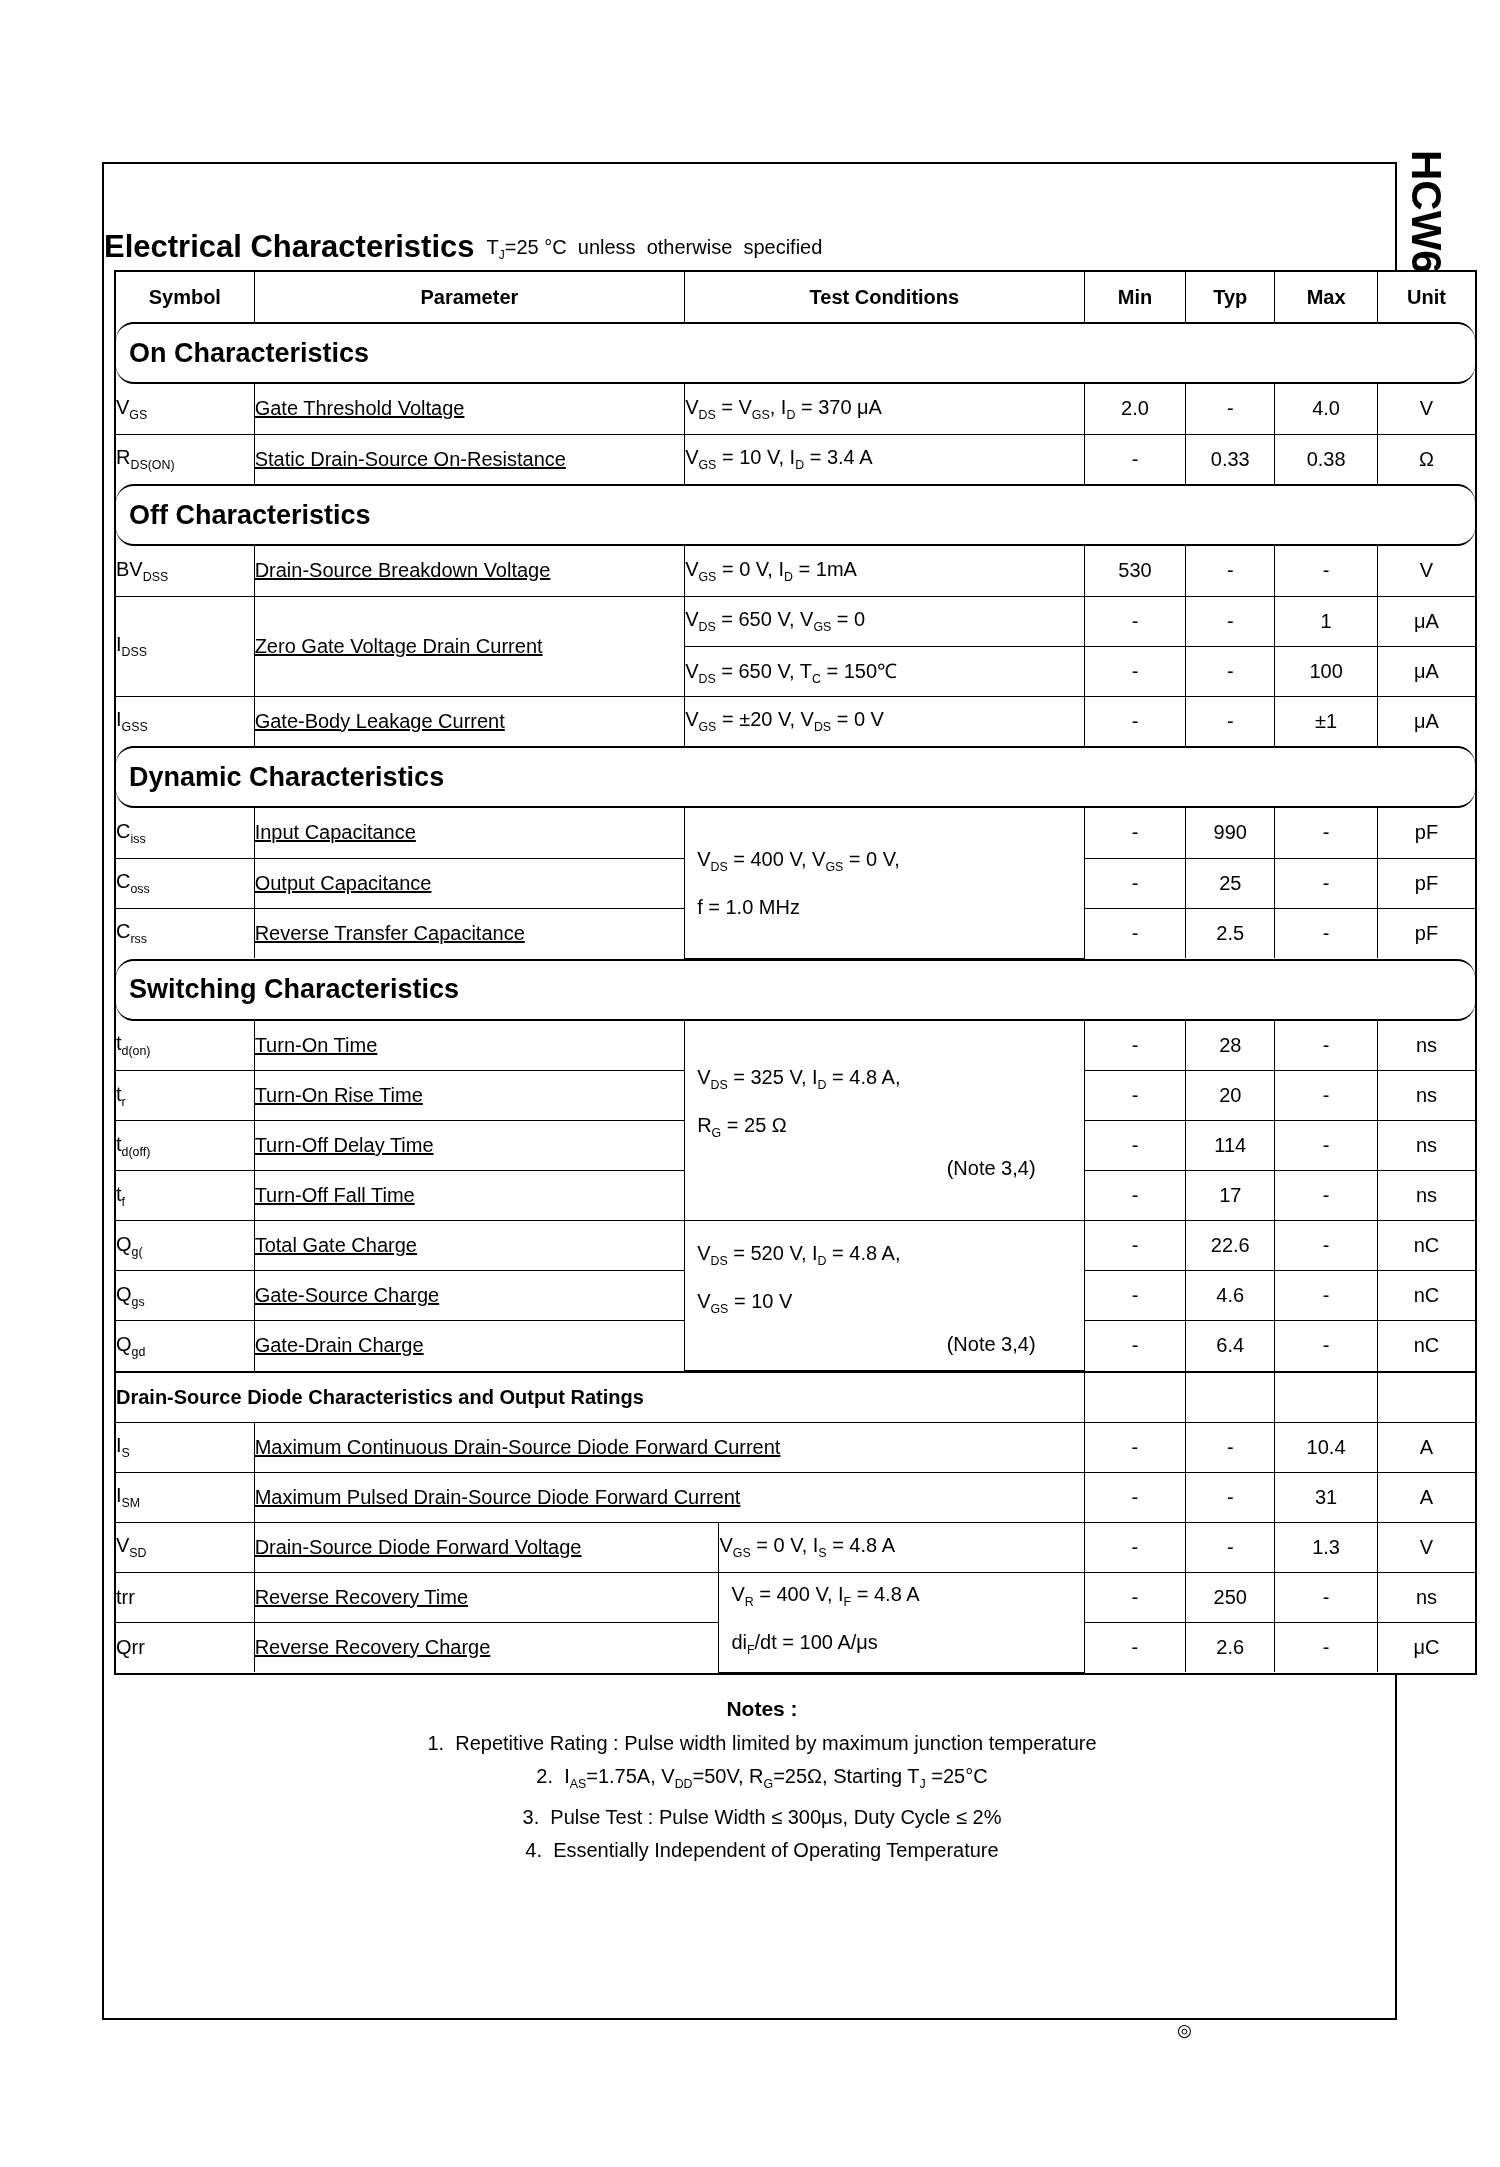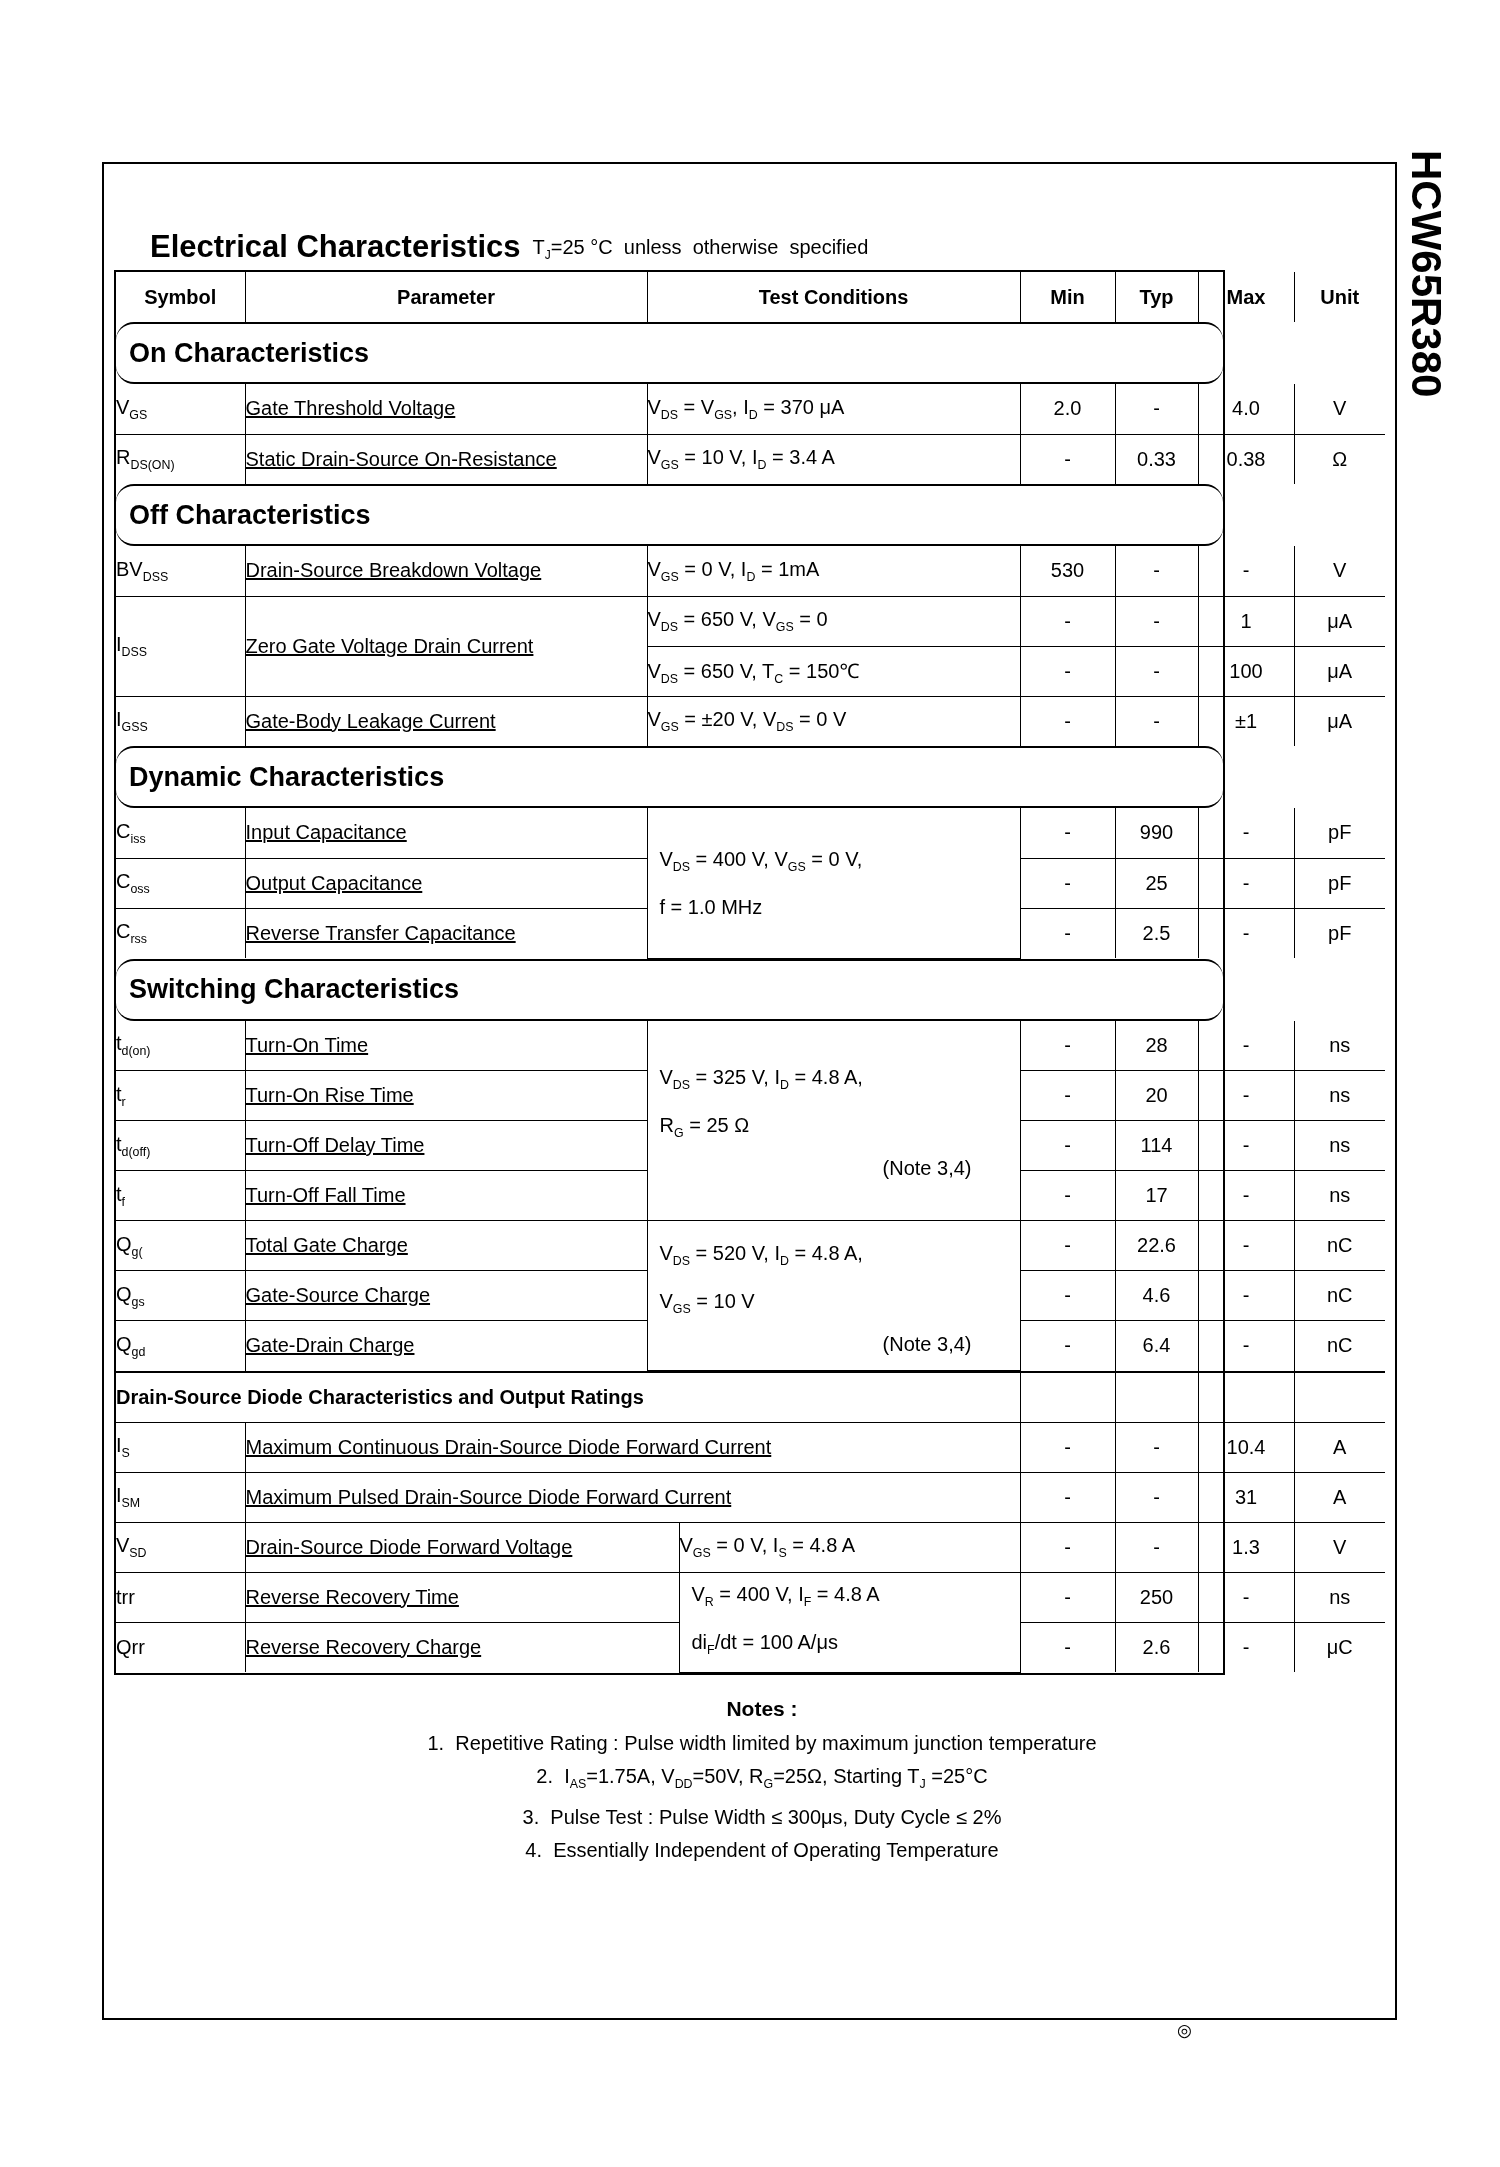--- a/index.html
+++ b/index.html
@@ -12,27 +12,27 @@
     position:absolute;left:102px;top:162px;width:1291px;height:1854px;
     border:2px solid #000;box-sizing:content-box;background:#fff;
   }
   .part-number{
     position:absolute;left:1402px;top:150px;
     writing-mode:vertical-rl;
     font-weight:bold;font-size:42px;letter-spacing:0px;white-space:nowrap;
   }
   .title-block{
     height:106px;display:flex;align-items:flex-end;
-    padding-left:30px;box-sizing:border-box;padding-bottom:8px;margin-left:16px;
+    box-sizing:border-box;padding-bottom:8px;
   }
   .title{font-size:31px;font-weight:bold;line-height:1;}
   .title-note{font-size:20px;margin-left:12px;line-height:1;position:relative;top:-1px;white-space:pre-wrap;}
   .title-note sub{font-size:0.6em;}
   .tablewrap{
-    margin-left:10px;width:1111px;border:2px solid #000;box-sizing:border-box;background:#fff;
+    margin-left:10px;width:1363px;border:2px solid #000;box-sizing:border-box;background:#fff;
   }
   table.t{border-collapse:collapse;table-layout:fixed;width:100%;}
   table.t td{
     border:1.5px solid #000;font-size:20px;padding:0;height:50px;
     box-sizing:border-box;vertical-align:middle;overflow:hidden;
   }
   table.t td:first-child{border-left:none;}
   table.t td:last-child{border-right:none;}
   table.t tr:first-child td{border-top:none;}
   table.t tr:last-child td{border-bottom:none;}

